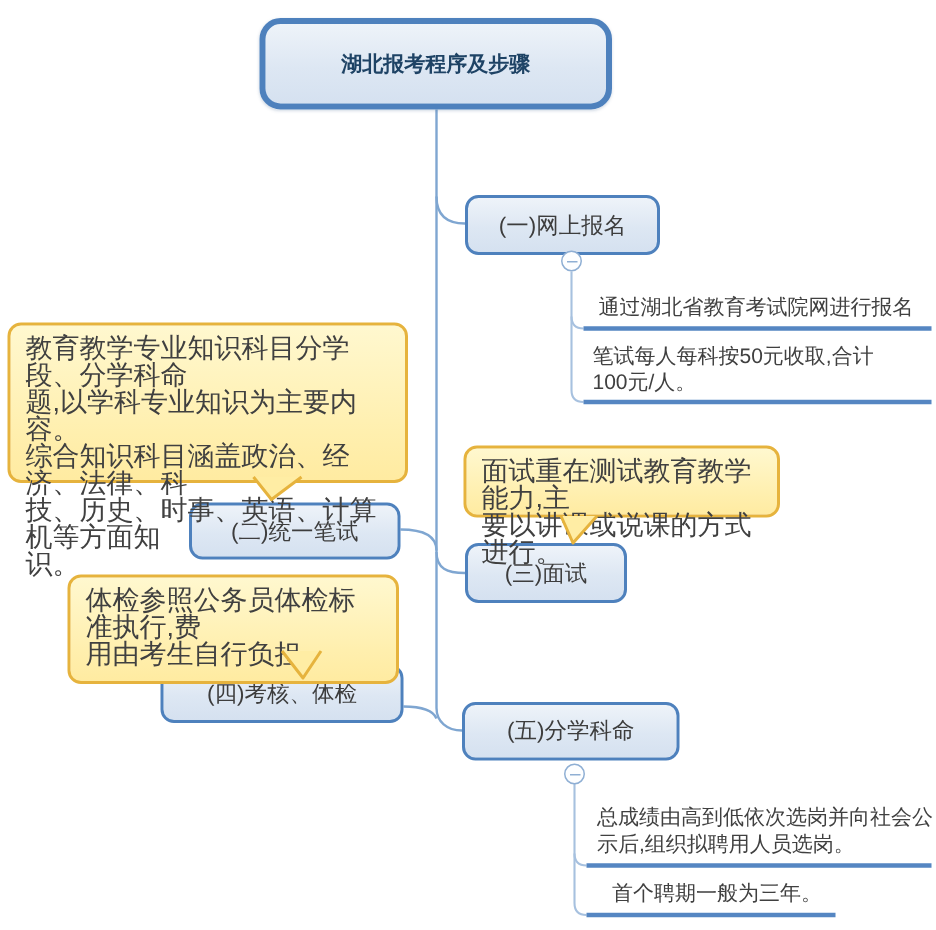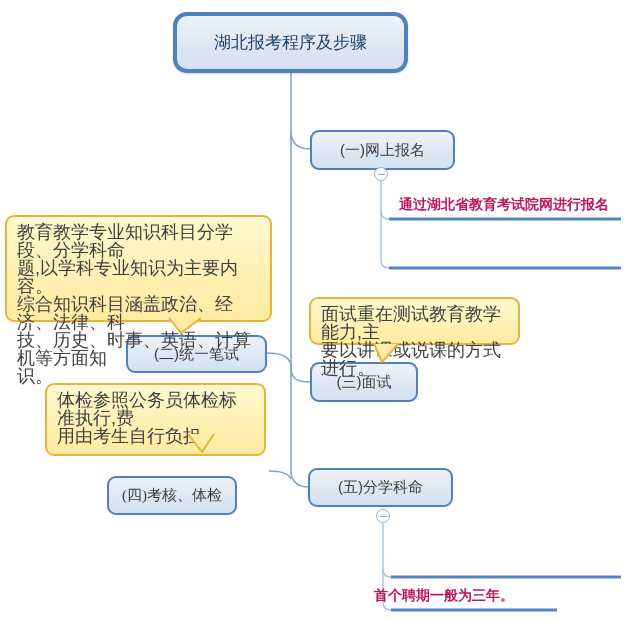--- a/index.html
+++ b/index.html
@@ -32,47 +32,46 @@
     border: 2px solid #4e81bd;
     border-radius: 9px;
     color: #3d3d3d;
     font-size: 15px;
     white-space: nowrap;
     cursor: default;
   }
   .topic.root {
     border-width: 4px;
     border-radius: 14px;
-    font-size: 17px;
-    font-weight: normal;
+    font-size: 14px;
+    font-weight: bold;
     color: #1e4365;
     box-shadow: 0 1px 2px rgba(80,110,150,.25);
   }
 
   .note {
     position: absolute;
     z-index: 1;
     background: linear-gradient(180deg, #fff8cf 0%, #ffefae 70%, #ffeba1 100%);
     border: 2px solid #e6b33d;
     border-radius: 9px;
     color: #404040;
     font-size: 18px;
     line-height: 18px;
     padding: 6px 10px;
     white-space: pre-line;
   }
 
   .subtopic {
     position: absolute;
     z-index: 1;
-    color: #be185d;
+    color: #404040;
     font-size: 14px;
     line-height: 17px;
     white-space: pre-line;
-    font-weight: bold;
   }
 
   .collapse {
     position: absolute;
     z-index: 3;
     width: 14px;
     height: 14px;
     border: 1px solid #8fafd4;
     border-radius: 50%;
     background: #fdfeff;
@@ -112,33 +111,33 @@
     <path d="M389 219 L621 219" fill="none" stroke="#5586c2" stroke-width="3"></path>
     <path d="M389 268 L621 268" fill="none" stroke="#5586c2" stroke-width="3"></path>
     <path d="M391 577 L621 577" fill="none" stroke="#5586c2" stroke-width="3"></path>
     <path d="M391 610 L557 610" fill="none" stroke="#5586c2" stroke-width="3"></path>
   </svg>
 
   <div class="topic root" style="left:173px; top:12px; width:235px; height:61px;">
     <span>湖北报考程序及步骤</span>
   </div>
 
-  <div class="topic" style="left:310px; top:130px; width:145px; height:40px;">
+  <div class="topic" style="left:310px; top:130px; width:130px; height:40px;">
     <span>(一)网上报名</span>
   </div>
 
   <div class="topic" style="left:310px; top:362px; width:108px; height:40px;">
     <span>(三)面试</span>
   </div>
 
   <div class="topic" style="left:126px; top:335px; width:141px; height:38px;">
     <span>(二)统一笔试</span>
   </div>
 
-  <div class="topic" style="left:107px; top:476px; width:130px; height:39px;font-family:Liberation Serif, serif;">
+  <div class="topic" style="left:107px; top:443px; width:162px; height:39px;">
     <span>(四)考核、体检</span>
   </div>
 
   <div class="topic" style="left:308px; top:468px; width:145px; height:39px;">
     <span>(五)分学科命</span>
   </div>
 
   <div class="note" style="left:5px; top:215px; width:267px; height:107px;">教育教学专业知识科目分学段、分学科命
 题,以学科专业知识为主要内容。
 综合知识科目涵盖政治、经济、法律、科
@@ -159,17 +158,21 @@
 
   <div class="collapse" style="left:374px; top:167px;">
     <span class="minus"></span>
   </div>
   <div class="collapse" style="left:376px; top:509px;">
     <span class="minus"></span>
   </div>
 
   <div class="subtopic" style="left:399px; top:196px;">通过湖北省教育考试院网进行报名</div>
 
+  <div class="subtopic" style="left:395px; top:229px;">笔试每人每科按50元收取,合计
+100元/人。</div>
 
+  <div class="subtopic" style="left:398px; top:535px; line-height:18px;">总成绩由高到低依次选岗并向社会公
+示后,组织拟聘用人员选岗。</div>
 
-  <div class="subtopic" style="left:374px; top:587px;">首个聘期一般为三年。</div>
+  <div class="subtopic" style="left:408px; top:587px;">首个聘期一般为三年。</div>
 
 </div>
 
 </body></html>

